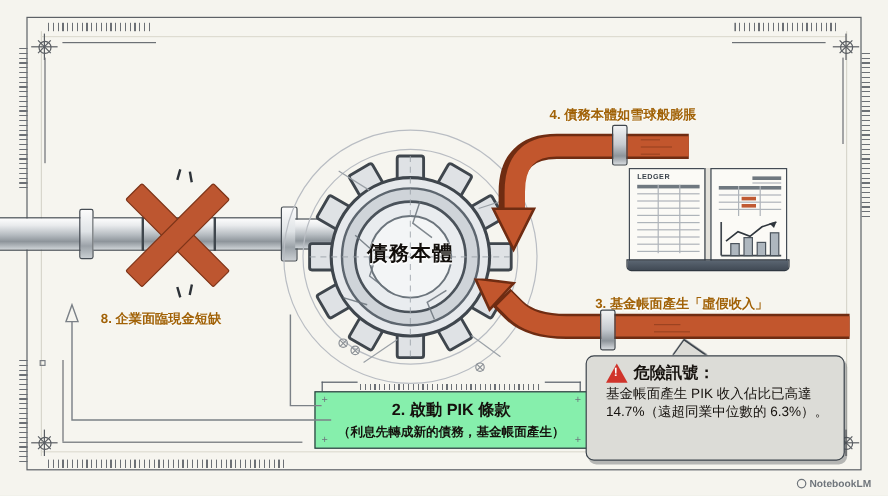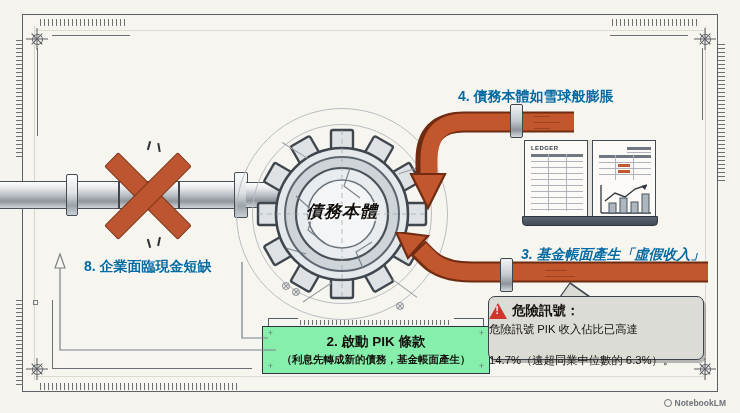--- a/index.html
+++ b/index.html
@@ -70,22 +70,22 @@
     position: absolute; left: 0; top: 36px; width: 740px;
     text-align: center;
     font-family: "DejaVu Serif", "Liberation Serif", serif;
     font-weight: bold; font-size: 27px; letter-spacing: .5px;
     color: #15110d;
     text-shadow: 0 1px 0 rgba(0,0,0,.25);
   }
   
   .step-label {
     position: absolute;
-    font-weight: bold; color: #0369a1;
-    font-size: 14px; white-space: nowrap;
+    font-weight: bold; color: #a16207;
+    font-size: 11px; white-space: nowrap;
     text-shadow: 0 1px 0 rgba(255,255,255,.7);
   }
   
   .pipe {
     position: absolute;
     background: linear-gradient(180deg,#fdfdfd 0%,#e9ebed 22%,#b7bdc2 52%,#8e959b 74%,#cfd4d8 100%);
     border-top: 1.3px solid #4a5158; border-bottom: 1.3px solid #4a5158;
   }
   .flange {
     position: absolute;
@@ -106,21 +106,20 @@
   .xmark span.a { transform: rotate(45deg); }
   .xmark span.b { transform: rotate(-45deg); }
   .spark { position: absolute; width: 1.8px; height: 9px; background: #2d3238; }
   
   .gear-wrap { position: absolute; left: 256px; top: 128px; width: 172px; height: 172px; }
   .gear-label {
     position: absolute; left: 0; top: 72px; width: 172px;
     text-align: center; font-weight: bold; font-size: 17px; color: #120f0c;
     letter-spacing: 1px;
     text-shadow: 0 1.5px 0 rgba(255,255,255,.95), 0 -1px 0 rgba(255,255,255,.8);
-    font-style: italic;
   }
   .guide-circle {
     position: absolute; border: .8px solid #b9bdc3; border-radius: 50%;
   }
   .guide-arrow { position: absolute; background: #9aa0a6; height: .8px; }
   .xcircle {
     position: absolute; width: 8px; height: 8px; border-radius: 50%;
     border: 1px solid #8b9096;
   }
   .xcircle::before, .xcircle::after {
@@ -166,24 +165,24 @@
   }
   .plate-bracket { position: absolute; border: 1.5px solid #555d66; }
   .plate-t1 { font-weight: bold; font-size: 13.5px; color: #15110d; }
   .plate-t2 { font-weight: bold; font-size: 10.5px; color: #15110d; margin-top: 2px; }
   .plate-plus {
     position: absolute; width: 7px; height: 7px; color: #6d757d;
     font-size: 9px; line-height: 7px; text-align: center;
   }
   
   .callout {
-    position: absolute; left: 488px; top: 296px; width: 216px; height: 64px;
+    position: absolute; left: 488px; top: 296px; width: 216px; height: 88px;
     background: #dcdcd7; border: 1.7px solid #3b434b; border-radius: 7px;
     box-shadow: 2px 3px 0 rgba(60,66,72,.35);
-    padding: 5px 8px 4px 0;
+    padding: 5px 8px 4px 16px;
   }
   .callout-tail {
     position: absolute; left: 560px; top: 284px;
     width: 0; height: 0;
     border-left: 10px solid transparent;
     border-right: 20px solid transparent;
     border-bottom: 14px solid #dcdcd7;
     filter: drop-shadow(0 -1.4px 0 #3b434b);
   }
   .callout-head { display: flex; align-items: center; gap: 5px; }
@@ -369,21 +368,21 @@
         <rect x="23" y="15" width="7" height="15" fill="#aeb7bf" stroke="#4b545d" stroke-width="1"></rect>
         <rect x="34" y="19" width="7" height="11" fill="#aeb7bf" stroke="#4b545d" stroke-width="1"></rect>
         <rect x="45" y="11" width="7" height="19" fill="#aeb7bf" stroke="#4b545d" stroke-width="1"></rect>
         <polyline points="8,18 18,10 28,14 38,6 50,2" fill="none" stroke="#2f363d" stroke-width="1.4"></polyline>
         <path d="M50,2 L44,3 L48,7 Z" fill="#2f363d"></path>
       </svg>
     </div>
     <div class="book-base"></div>
   </div>
 
-  <div class="step-label" style="left:521px; top:246px;font-style:italic;">3. 基金帳面產生「虛假收入」</div>
+  <div class="step-label" style="left:496px; top:246px;">3. 基金帳面產生「虛假收入」</div>
 
   <svg style="position:absolute;left:392px;top:232px;" width="320" height="62" viewBox="0 0 320 62">
     <path d="M316,40 L80,40 Q50,40 36,26 L26,16" fill="none" stroke="#6f2c12" stroke-width="21" stroke-linecap="butt"></path>
     <path d="M316,40 L80,40 Q51,40 38,27 L28,17" fill="none" stroke="#c2562d" stroke-width="17" stroke-linecap="butt"></path>
     <path d="M4,0 L36,4 L16,26 Z" fill="#c2562d" stroke="#6f2c12" stroke-width="2.2"></path>
   </svg>
   <div class="ocoupler" style="left:500px; top:258px; width:13px; height:34px;"></div>
   <div class="dashmark" style="left:545px; top:270px; width:22px;"></div>
   <div class="dashmark" style="left:545px; top:276px; width:30px;"></div>
 
@@ -406,22 +405,22 @@
   <svg style="position:absolute;left:232px;top:252px;" width="40" height="90" viewBox="0 0 40 90">
     <path d="M36,86 L10,86 L10,10" fill="none" stroke="#7b8187" stroke-width="1.2"></path>
   </svg>
 
   <div class="callout-tail"></div>
   <div class="callout">
     <div class="callout-head">
       <div class="warn-tri"></div>
       <div class="callout-title">危險訊號：</div>
     </div>
-    <div class="callout-body">危險訊號 PIK 收入佔比已高達</div>
-    <div class="callout-body" style="margin-top:16px">14.7%（遠超同業中位數的 6.3%）。</div>
+    <div class="callout-body">基金帳面產生 PIK 收入佔比已高達</div>
+    <div class="callout-body" style="margin-top:0">14.7%（遠超同業中位數的 6.3%）。</div>
   </div>
 
   <div class="watermark">
     <div class="wm-dot"></div>
     <span>NotebookLM</span>
   </div>
 
 </div>
 
 </body></html>

